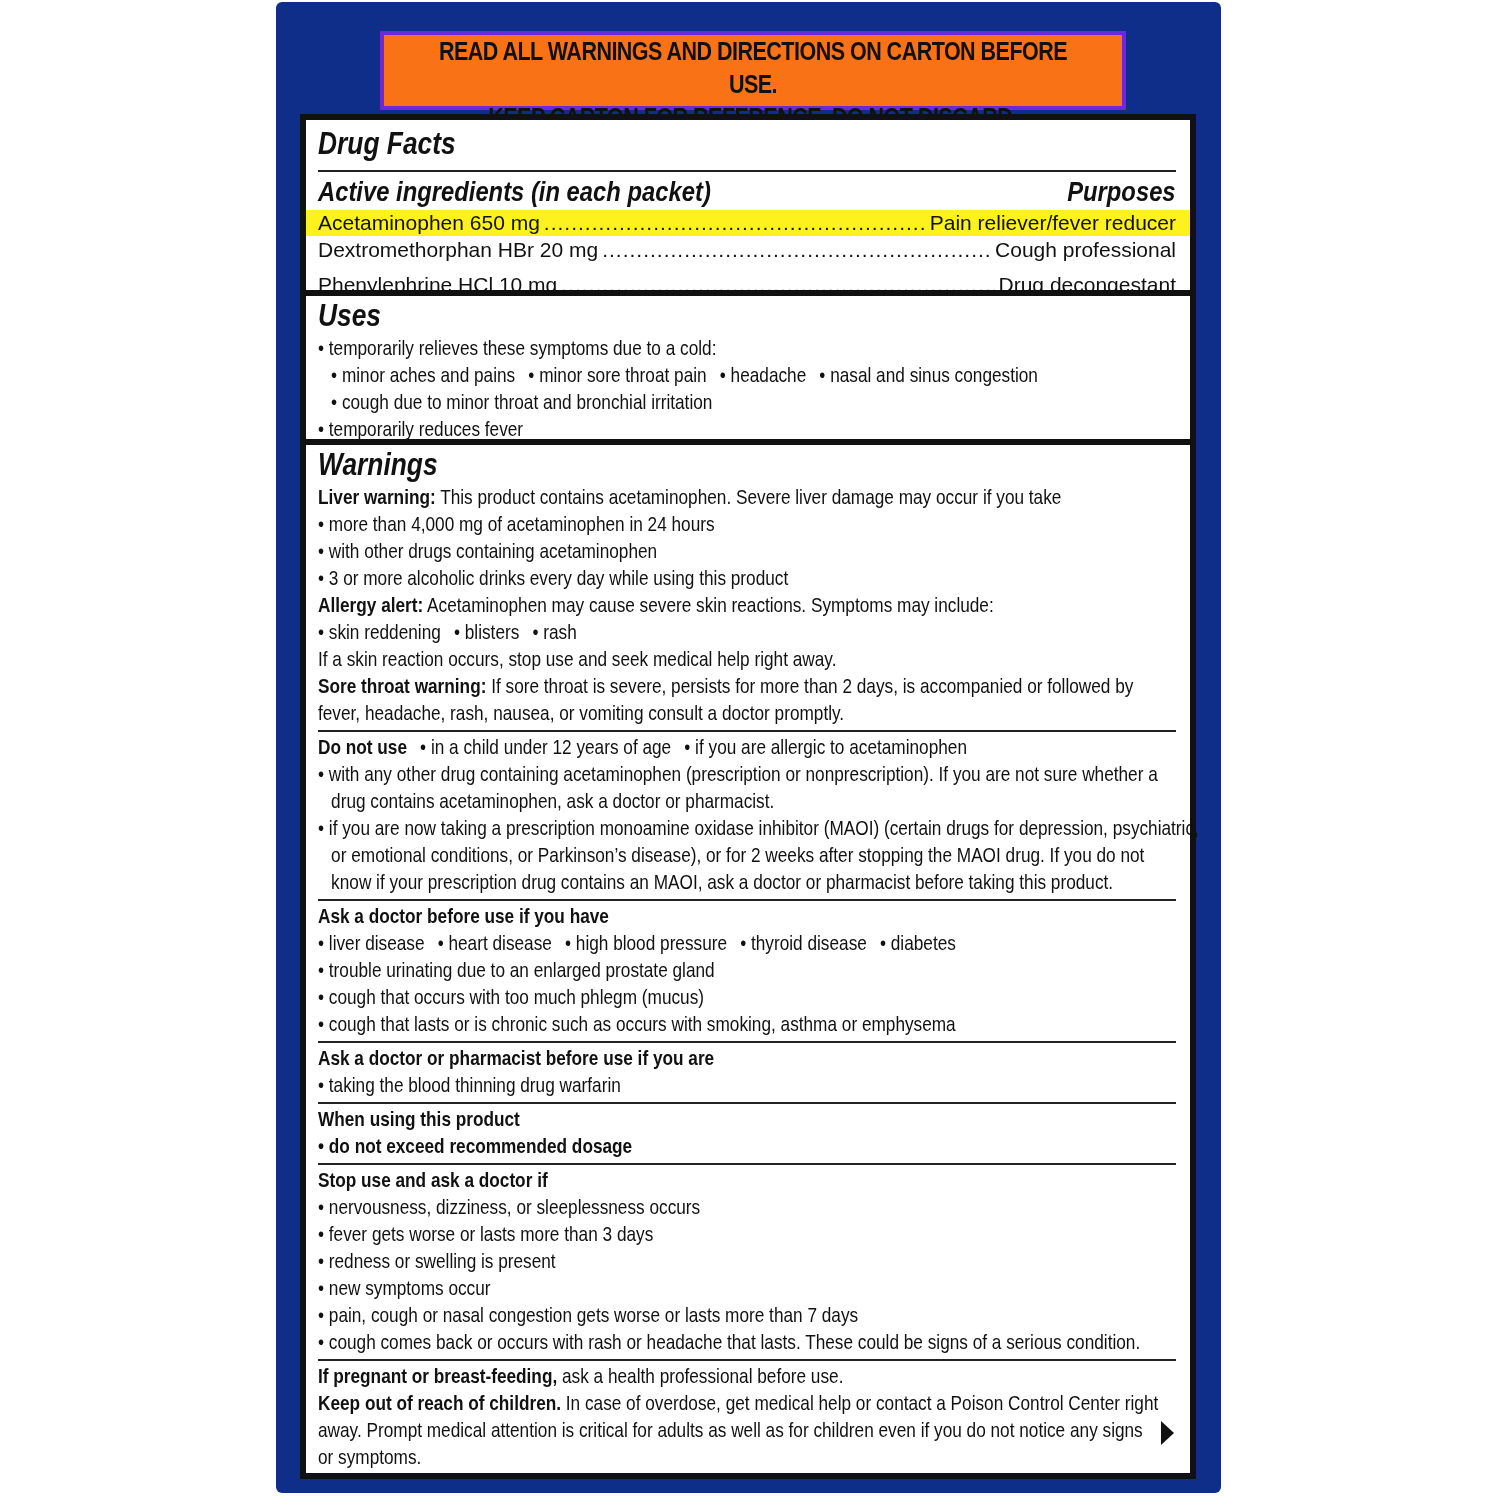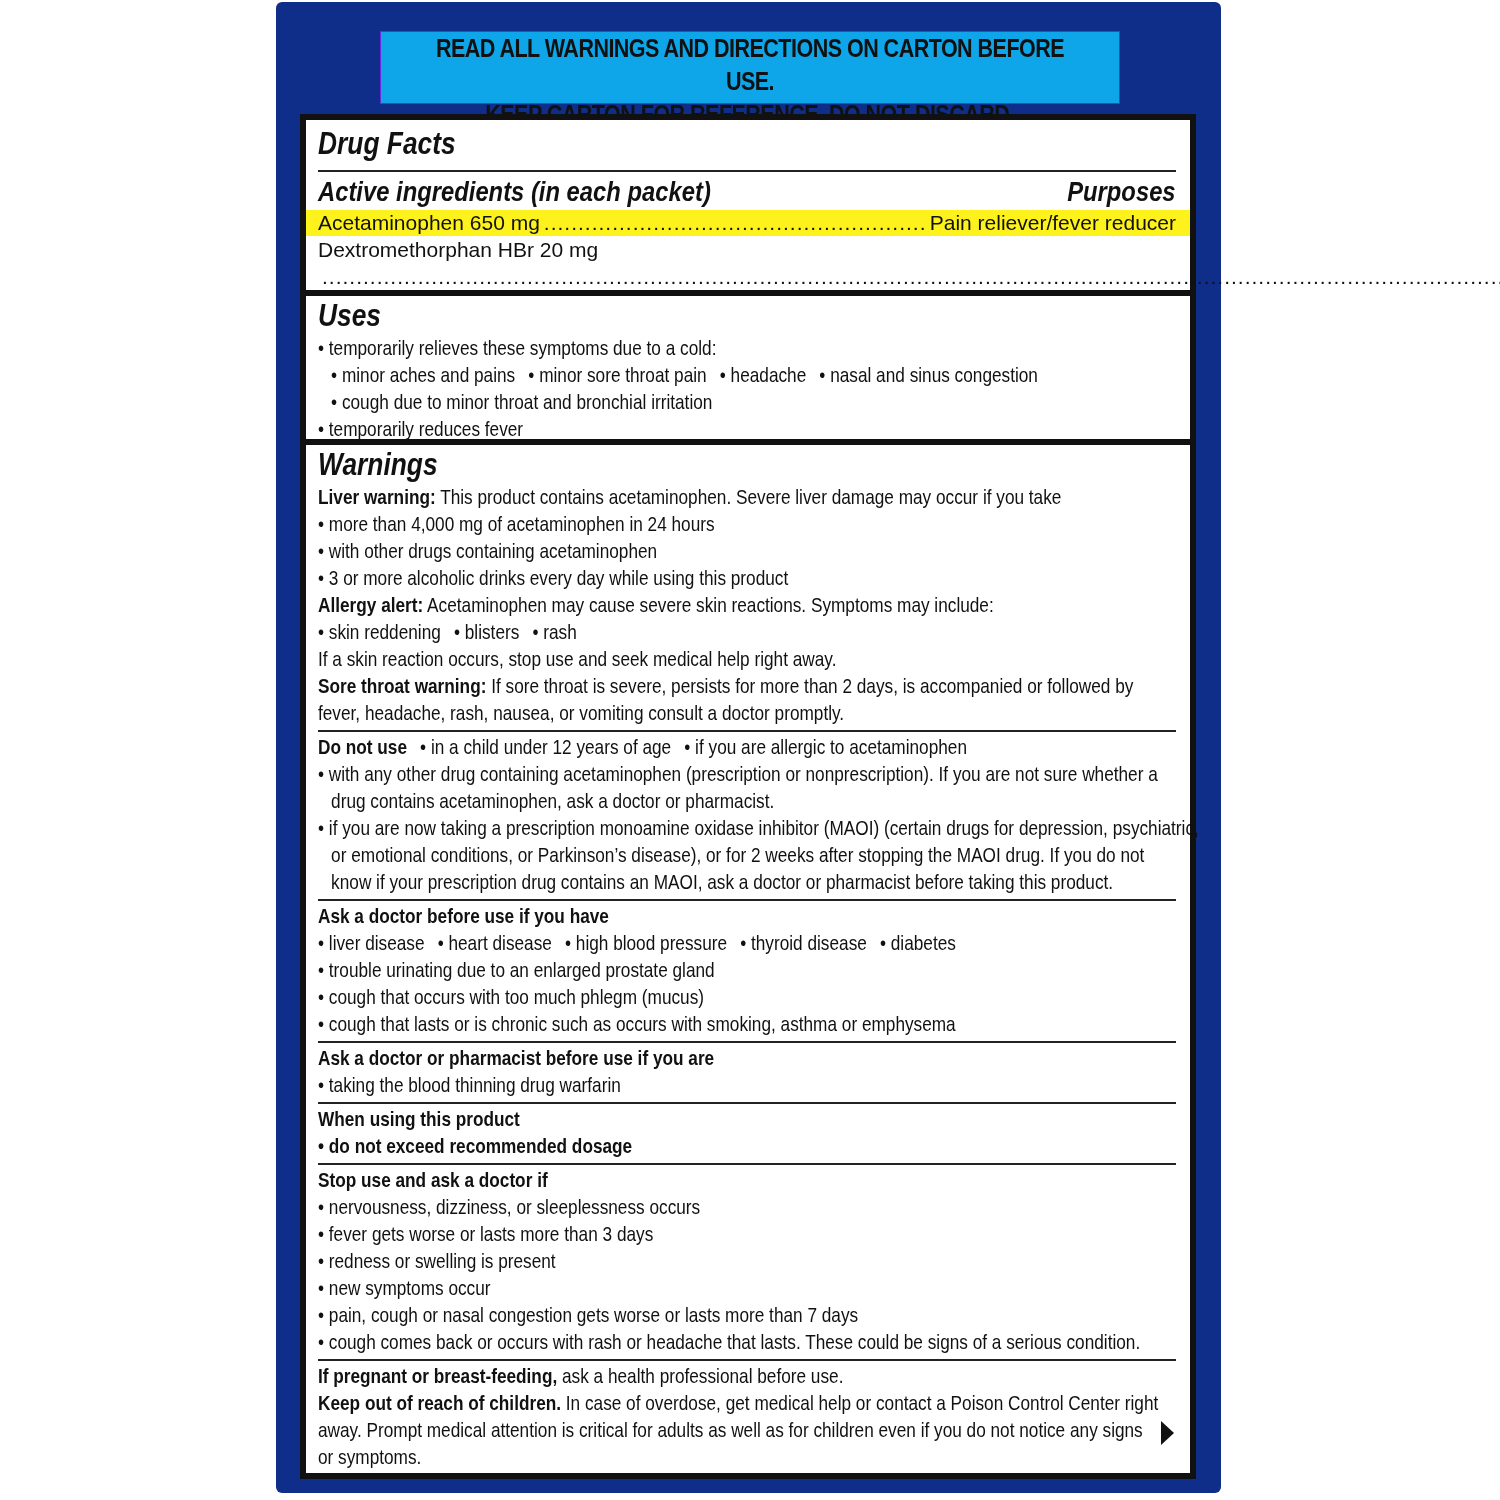--- a/index.html
+++ b/index.html
@@ -1,21 +1,21 @@
 <!DOCTYPE html>
 <html><head>
 <meta charset="utf-8">
 <style>
   html, body { margin:0; padding:0; background:#fff; }
   body { width:1500px; height:1500px; position:relative; overflow:hidden;
          font-family:"Liberation Sans", "DejaVu Sans", sans-serif; color:#111; }
   .panel { position:absolute; left:276px; top:2px; width:945px; height:1491px;
            background:#0f2e8a; border-radius:6px; }
   .top-banner { position:absolute; left:380px; top:31px; width:738px; height:71px;
-                background:#0ea5e9; border:1px solid #6d28d9; text-align:center;
+                background:#f97316; border:4px solid #6d28d9; text-align:center;
                 font-weight:bold; font-size:25px; line-height:33px; letter-spacing:-0.6px;
                 transform-origin:center; }
   .top-banner div { transform:scaleX(0.86); }
   .card { position:absolute; left:300px; top:114px; width:896px; height:1365px;
           background:#111; }
   .box { position:absolute; left:6px; background:#fff; padding:0 14px 0 12px; box-sizing:border-box; width:884px; }
   .t { font-size:21px; line-height:27px; white-space:nowrap; transform:scaleX(0.82); transform-origin:left; width:122%; }
   .h-ital { font-weight:bold; font-style:italic; font-size:31px; line-height:36px; transform:scaleX(0.85); transform-origin:left; }
   .rule { border-top:2px solid #222; margin:0; }
   .row { display:flex; justify-content:space-between; align-items:flex-start; }
@@ -46,21 +46,21 @@
     <div class="rule" style="margin-top:8px;"></div>
     <div class="row" style="margin-top:2px;">
       <span class="h-ital" style="font-size:28px;">Active ingredients (in each packet)</span>
       <span class="h-ital" style="font-size:28px;transform-origin:right;">Purposes</span>
     </div>
     <div class="row hl" style="font-size:21px;line-height:26px;margin:0 -14px 0 -12px;padding:0 14px 0 12px;">
       <span>Acetaminophen 650 mg</span>
         <span class="dots"></span>
         <span>Pain reliever/fever reducer</span>
     </div>
-    <div class="row" style="font-size:21px;line-height:27px;flex-direction:column;">
+    <div class="row" style="font-size:21px;line-height:27px;">
       <span>Dextromethorphan HBr 20 mg</span>
         <span class="dots"></span>
         <span>Cough professional</span>
     </div>
     <div class="row" style="font-size:21px;line-height:27px;margin-top:8px;">
       <span>Phenylephrine HCl 10 mg</span>
         <span class="dots"></span>
         <span>Drug decongestant</span>
     </div>
   </div>

